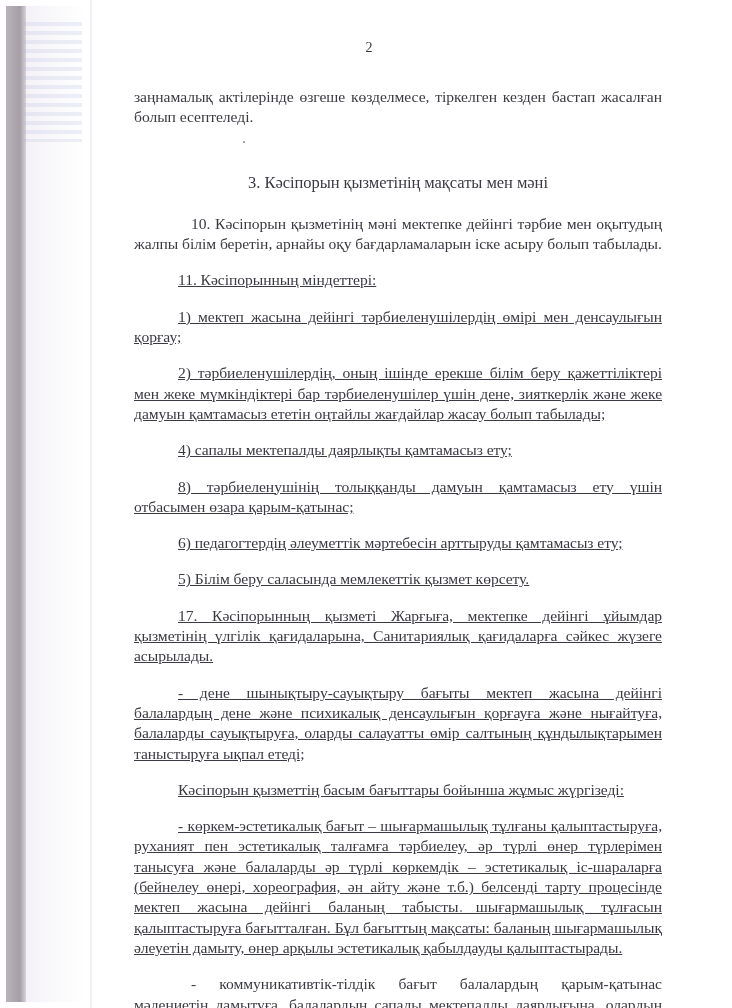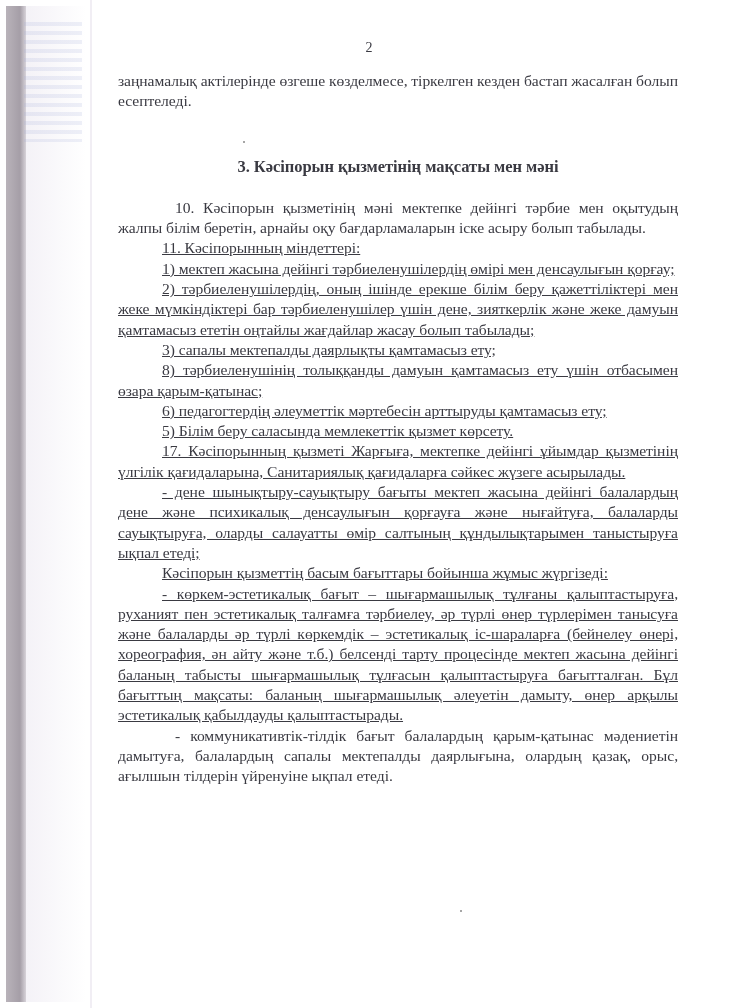--- a/index.html
+++ b/index.html
@@ -61,32 +61,32 @@
       position: absolute;
       left: 118px;
       top: 71px;
       width: 560px;
       font-size: 15.6px;
       line-height: 20.3px;
       text-align: justify;
       letter-spacing: -0.05px;
     }
     .content p {
-      margin: 0;
+      margin: 16px;
     }
     .indent {
       text-indent: 44px;
       text-decoration: underline;
     }
     .indent-wide {
       text-indent: 57px;
     }
     .heading {
       text-align: center;
-      font-weight: bold;
+      font-weight: normal;
       font-size: 16.5px;
       margin: 45px 0 21px 0 !important;
       text-indent: 0;
     }
     .speck {
       position: absolute;
       width: 2px;
       height: 2px;
       background: #888;
       border-radius: 1px;
@@ -104,21 +104,21 @@
 
 <div class="content">
   <p>заңнамалық актілерінде өзгеше көзделмесе, тіркелген кезден бастап жасалған болып есептеледі.</p>
 
   <p class="heading">3. Кәсіпорын қызметінің мақсаты мен мәні</p>
 
   <p class="indent-wide">10. Кәсіпорын қызметінің мәні мектепке дейінгі тәрбие мен оқытудың жалпы білім беретін, арнайы оқу бағдарламаларын іске асыру болып табылады.</p>
   <p class="indent">11. Кәсіпорынның міндеттері:</p>
   <p class="indent">1) мектеп жасына дейінгі тәрбиеленушілердің өмірі мен денсаулығын қорғау;</p>
   <p class="indent">2) тәрбиеленушілердің, оның ішінде ерекше білім беру қажеттіліктері мен жеке мүмкіндіктері бар тәрбиеленушілер үшін дене, зияткерлік және жеке дамуын қамтамасыз ететін оңтайлы жағдайлар жасау болып табылады;</p>
-  <p class="indent">3) сапалы мектепалды даярлықты қамтамасыз ету;</p>
+  <p class="indent">4) сапалы мектепалды даярлықты қамтамасыз ету;</p>
   <p class="indent">8) тәрбиеленушінің толыққанды дамуын қамтамасыз ету үшін отбасымен өзара қарым-қатынас;</p>
   <p class="indent">6) педагогтердің әлеуметтік мәртебесін арттыруды қамтамасыз ету;</p>
   <p class="indent">5) Білім беру саласында мемлекеттік қызмет көрсету.</p>
   <p class="indent">17. Кәсіпорынның қызметі Жарғыға, мектепке дейінгі ұйымдар қызметінің үлгілік қағидаларына, Санитариялық қағидаларға сәйкес жүзеге асырылады.</p>
   <p class="indent">- дене шынықтыру-сауықтыру бағыты мектеп жасына дейінгі балалардың дене және психикалық денсаулығын қорғауға және нығайтуға, балаларды сауықтыруға, оларды салауатты өмір салтының құндылықтарымен таныстыруға ықпал етеді;</p>
   <p class="indent">Кәсіпорын қызметтің басым бағыттары бойынша жұмыс жүргізеді:</p>
   <p class="indent">- көркем-эстетикалық бағыт – шығармашылық тұлғаны қалыптастыруға, руханият пен эстетикалық талғамға тәрбиелеу, әр түрлі өнер түрлерімен танысуға және балаларды әр түрлі көркемдік – эстетикалық іс-шараларға (бейнелеу өнері, хореография, ән айту және т.б.) белсенді тарту процесінде мектеп жасына дейінгі баланың табысты шығармашылық тұлғасын қалыптастыруға бағытталған. Бұл бағыттың мақсаты: баланың шығармашылық әлеуетін дамыту, өнер арқылы эстетикалық қабылдауды қалыптастырады.</p>
   <p class="indent-wide">- коммуникативтік-тілдік бағыт балалардың қарым-қатынас мәдениетін дамытуға, балалардың сапалы мектепалды даярлығына, олардың қазақ, орыс, ағылшын тілдерін үйренуіне ықпал етеді.</p>
 </div>
 

